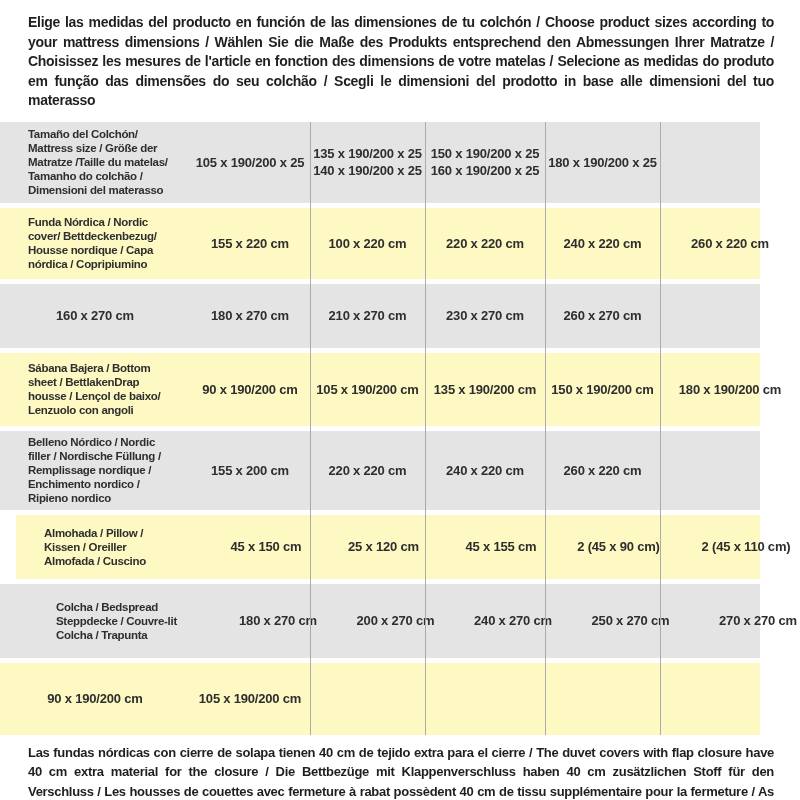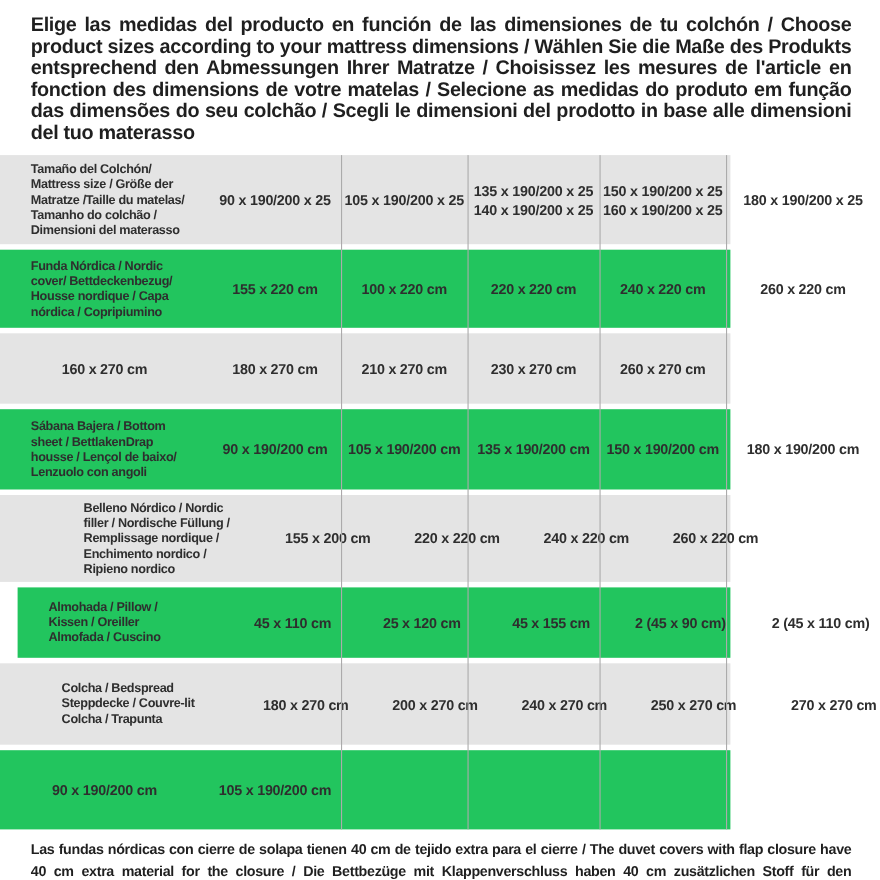--- a/index.html
+++ b/index.html
@@ -8,40 +8,40 @@
     width:800px;height:800px;
     background:#ffffff;
     font-family:"Liberation Sans",sans-serif;
     color:#2e2e2e;
     overflow:hidden;
     box-sizing:border-box;
   }
   .intro{
     margin:0;
     padding:13px 26px 0 28px;
-    font-size:18px;
+    font-size:14px;
     font-weight:700;
     line-height:19.5px;
     letter-spacing:-0.3px;
     text-align:justify;
     color:#1f1f1f;
     white-space:pre-line;
   }
   .table{
     position:relative;
     margin-top:11px;
-    width:664px;
+    width:760px;
   }
   .row{
     display:grid;
     grid-template-columns:190px 120px 115px 120px 115px 140px;
     margin-bottom:5px;
   }
   .row.gray{background:#e4e4e4;}
-  .row.light{background:#22c55e;}
+  .row.light{background:#fef9c3;}
   .cell{
     display:flex;
     align-items:center;
     justify-content:center;
     text-align:center;
     font-weight:700;
     font-size:13px;
     letter-spacing:-0.2px;
     white-space:pre-line;
     line-height:17px;
@@ -76,41 +76,40 @@
     letter-spacing:-0.3px;
     text-align:justify;
     color:#1f1f1f;
     white-space:pre-line;
   }
   
   .r0{min-height:81px;}
   .r1{min-height:71px;}
   .r2{min-height:64px;}
   .r3{min-height:73px;}
-  .r4{min-height:79px;padding-left:48px;}
+  .r4{min-height:79px;}
   .r5{min-height:64px;margin-left:16px;}
   .r6{min-height:74px;padding-left:28px;}
   .r7{min-height:72px;}
 </style>
 </head>
 <body>
 
 <div class="page">
 
   <p class="intro">Elige las medidas del producto en función de las dimensiones de tu colchón / Choose product sizes according to your mattress dimensions / Wählen Sie die Maße des Produkts entsprechend den Abmessungen Ihrer Matratze / Choisissez les mesures de l'article en fonction des dimensions de votre matelas / Selecione as medidas do produto em função das dimensões do seu colchão / Scegli le dimensioni del prodotto in base alle dimensioni del tuo materasso</p>
 
   <div class="table">
 
     <div class="row gray r0">
       <div class="cell label">Tamaño del Colchón/
 Mattress size / Größe der
 Matratze /Taille du matelas/
 Tamanho do colchão /
 Dimensioni del materasso</div>
-      <div class="cell">90 x 190/200 x 25</div>
       <div class="cell">105 x 190/200 x 25</div>
       <div class="cell">135 x 190/200 x 25
 140 x 190/200 x 25</div>
       <div class="cell">150 x 190/200 x 25
 160 x 190/200 x 25</div>
       <div class="cell">180 x 190/200 x 25</div>
     </div>
 
     <div class="row light r1">
       <div class="cell label">Funda Nórdica /  Nordic
@@ -153,21 +152,21 @@
       <div class="cell">155 x 200 cm</div>
       <div class="cell">220 x 220 cm</div>
       <div class="cell">240 x 220 cm</div>
       <div class="cell">260 x 220 cm</div>
     </div>
 
     <div class="row light r5">
       <div class="cell label">Almohada  / Pillow /
 Kissen / Oreiller
 Almofada / Cuscino</div>
-      <div class="cell">45 x 110 cm</div>
+      <div class="cell">45 x 150 cm</div>
       <div class="cell">25 x 120 cm</div>
       <div class="cell">45 x 155 cm</div>
       <div class="cell">2 (45 x 90 cm)</div>
       <div class="cell">2 (45 x 110 cm)</div>
     </div>
 
     <div class="row gray r6">
       <div class="cell label">Colcha / Bedspread
 Steppdecke / Couvre-lit
 Colcha / Trapunta</div>

